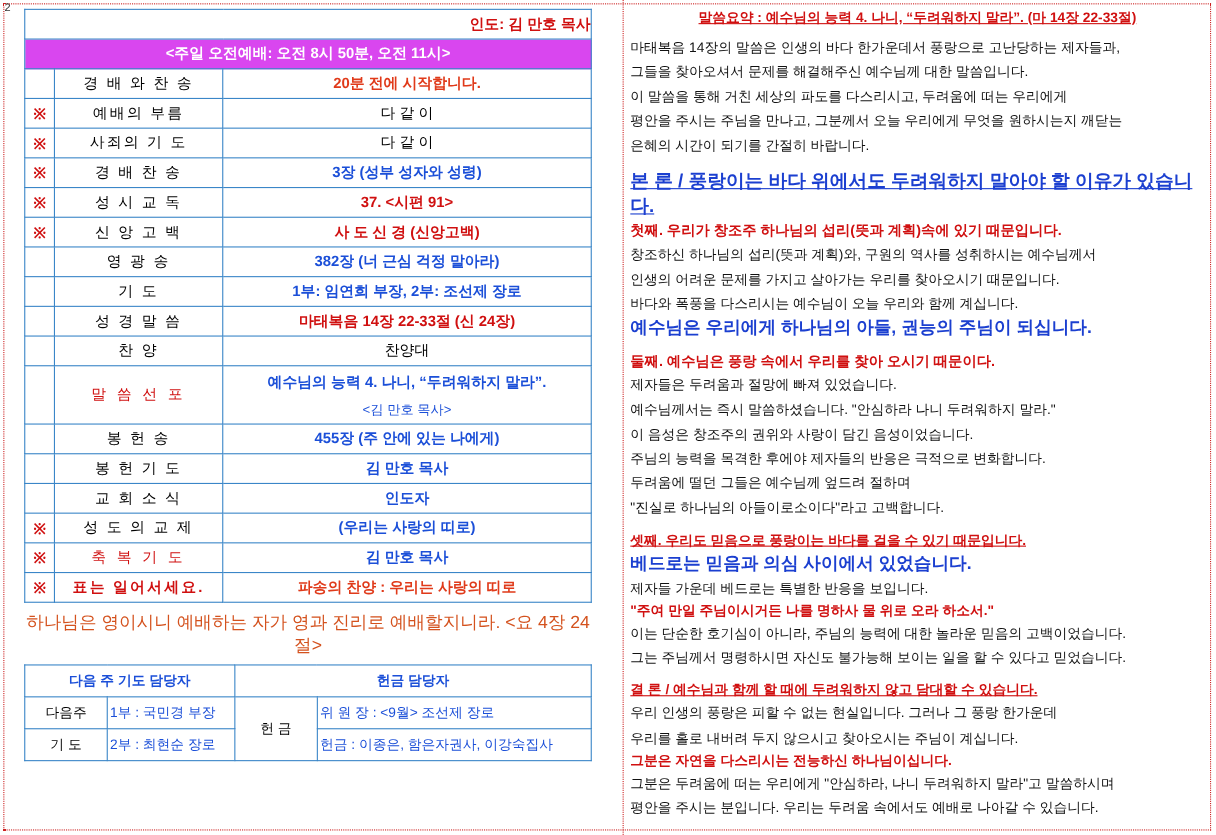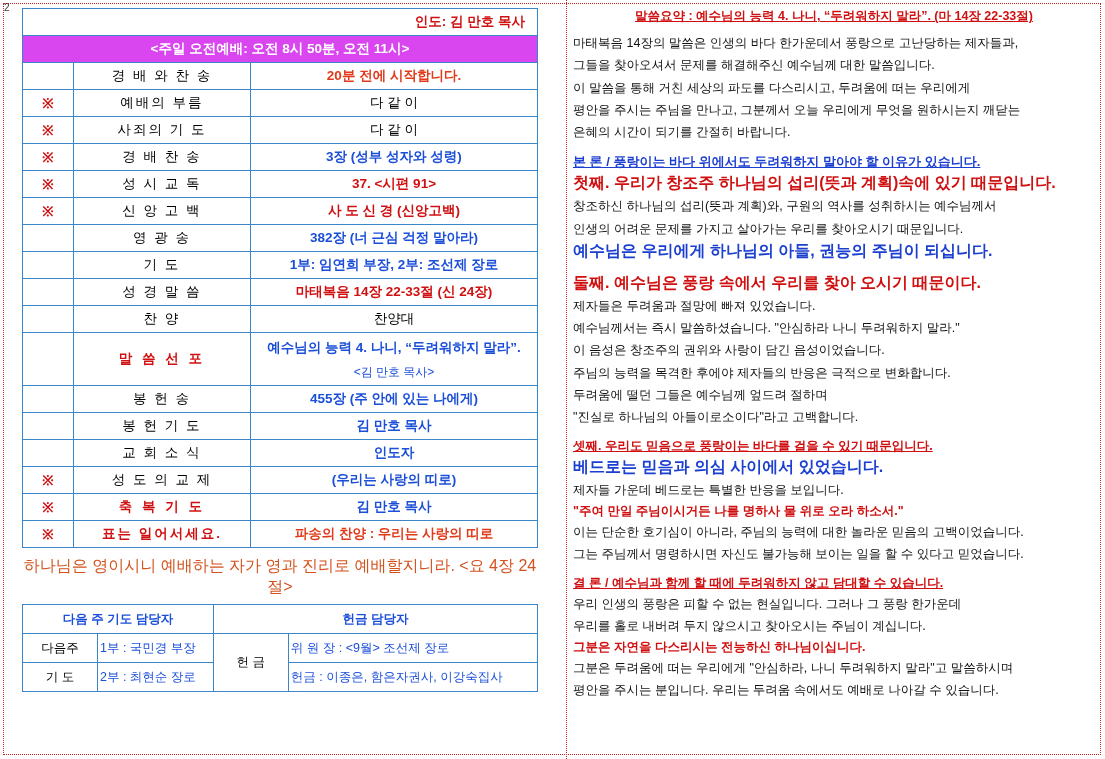--- a/index.html
+++ b/index.html
@@ -37,21 +37,21 @@
   }
 
   
   table.order{
     border-collapse:collapse;
     width:516px;
     margin-top:2px;
   }
   table.order td{
     border:1px solid #3a86c8;
-    padding:2px 12px;
+    padding:2px 0;
     height:22px;
     vertical-align:middle;
     font-size:13.5px;
   }
   .c-mark{width:26px;text-align:center;color:#d01010;font-weight:bold;}
   .c-item{width:152px;text-align:center;color:#000;letter-spacing:2px;}
   .c-val{text-align:center;}
   .hdr-row td{
     background:#d946ef;
     color:#ffffff;
@@ -64,21 +64,21 @@
     text-align:right;
     color:#d01010;
     font-weight:bold;
     font-size:15px;
     padding-bottom:2px;
   }
   .v-red{color:#d01010;font-weight:bold;}
   .v-blue{color:#1b4fd8;font-weight:bold;}
   .v-black{color:#000;}
   .v-red-lite{color:#e03a1a;font-weight:bold;}
-  .big-item{color:#d01010;font-weight:bold;font-size:15px;letter-spacing:3px;}
+  .big-item{color:#d01010;font-weight:normal;font-size:15px;letter-spacing:3px;}
   .sermon-cell{line-height:1.9;}
   .sermon-sub{font-size:12px;color:#1b4fd8;}
 
   .verse{
     margin:8px 0 6px 0;
     width:516px;
     text-align:center;
     color:#d4521e;
     font-size:16px;
   }
@@ -123,34 +123,34 @@
     font-size:12.5px;
     line-height:1.62;
     color:#111;
     margin:0 0 2px 0;
   }
   .r-gap{height:9px;}
   .r-head{
     color:#1b3fd0;
     font-weight:bold;
     text-decoration:underline;
+    font-size:17px;
+    margin:0 0 2px 0;
+  }
+  .r-head-red{
+    color:#d01010;
+    font-weight:bold;
+    text-decoration:underline;
+    font-size:12.5px;
+    margin:0 0 2px 0;
+  }
+  .r-sub-red{
+    color:#d01010;
+    font-weight:bold;
     font-size:13px;
-    margin:0 0 2px 0;
-  }
-  .r-head-red{
-    color:#d01010;
-    font-weight:bold;
-    text-decoration:underline;
-    font-size:12.5px;
-    margin:0 0 2px 0;
-  }
-  .r-sub-red{
-    color:#d01010;
-    font-weight:bold;
-    font-size:16px;
     margin:0 0 2px 0;
   }
   .r-blue{
     color:#1b3fd0;
     font-weight:bold;
     font-size:16px;
     margin:0 0 2px 0;
   }
   .r-red{
     color:#d01010;
@@ -308,20 +308,21 @@
     <div class="r-p">그들을 찾아오셔서 문제를 해결해주신 예수님께 대한 말씀입니다.</div>
     <div class="r-p">이 말씀을 통해 거친 세상의 파도를 다스리시고, 두려움에 떠는 우리에게</div>
     <div class="r-p">평안을 주시는 주님을 만나고, 그분께서 오늘 우리에게 무엇을 원하시는지 깨닫는</div>
     <div class="r-p">은혜의 시간이 되기를 간절히 바랍니다.</div>
     <div class="r-gap"></div>
 
     <div class="r-head">본 론 / 풍랑이는 바다 위에서도 두려워하지 말아야 할 이유가 있습니다.</div>
     <div class="r-sub-red">첫째. 우리가 창조주 하나님의 섭리(뜻과 계획)속에 있기 때문입니다.</div>
     <div class="r-p">창조하신 하나님의 섭리(뜻과 계획)와, 구원의 역사를 성취하시는 예수님께서</div>
     <div class="r-p">인생의 어려운 문제를 가지고 살아가는 우리를 찾아오시기 때문입니다.</div>
+    <div class="r-p">바다와 폭풍을 다스리시는 예수님이 오늘 우리와 함께 계십니다.</div>
     <div class="r-blue">예수님은 우리에게 하나님의 아들, 권능의 주님이 되십니다.</div>
     <div class="r-gap"></div>
 
     <div class="r-sub-red">둘째. 예수님은 풍랑 속에서 우리를 찾아 오시기 때문이다.</div>
     <div class="r-p">제자들은 두려움과 절망에 빠져 있었습니다.</div>
     <div class="r-p">예수님께서는 즉시 말씀하셨습니다. "안심하라 나니 두려워하지 말라."</div>
     <div class="r-p">이 음성은 창조주의 권위와 사랑이 담긴 음성이었습니다.</div>
     <div class="r-p">주님의 능력을 목격한 후에야 제자들의 반응은 극적으로 변화합니다.</div>
     <div class="r-p">두려움에 떨던 그들은 예수님께 엎드려 절하며</div>
     <div class="r-p">"진실로 하나님의 아들이로소이다"라고 고백합니다.</div>

